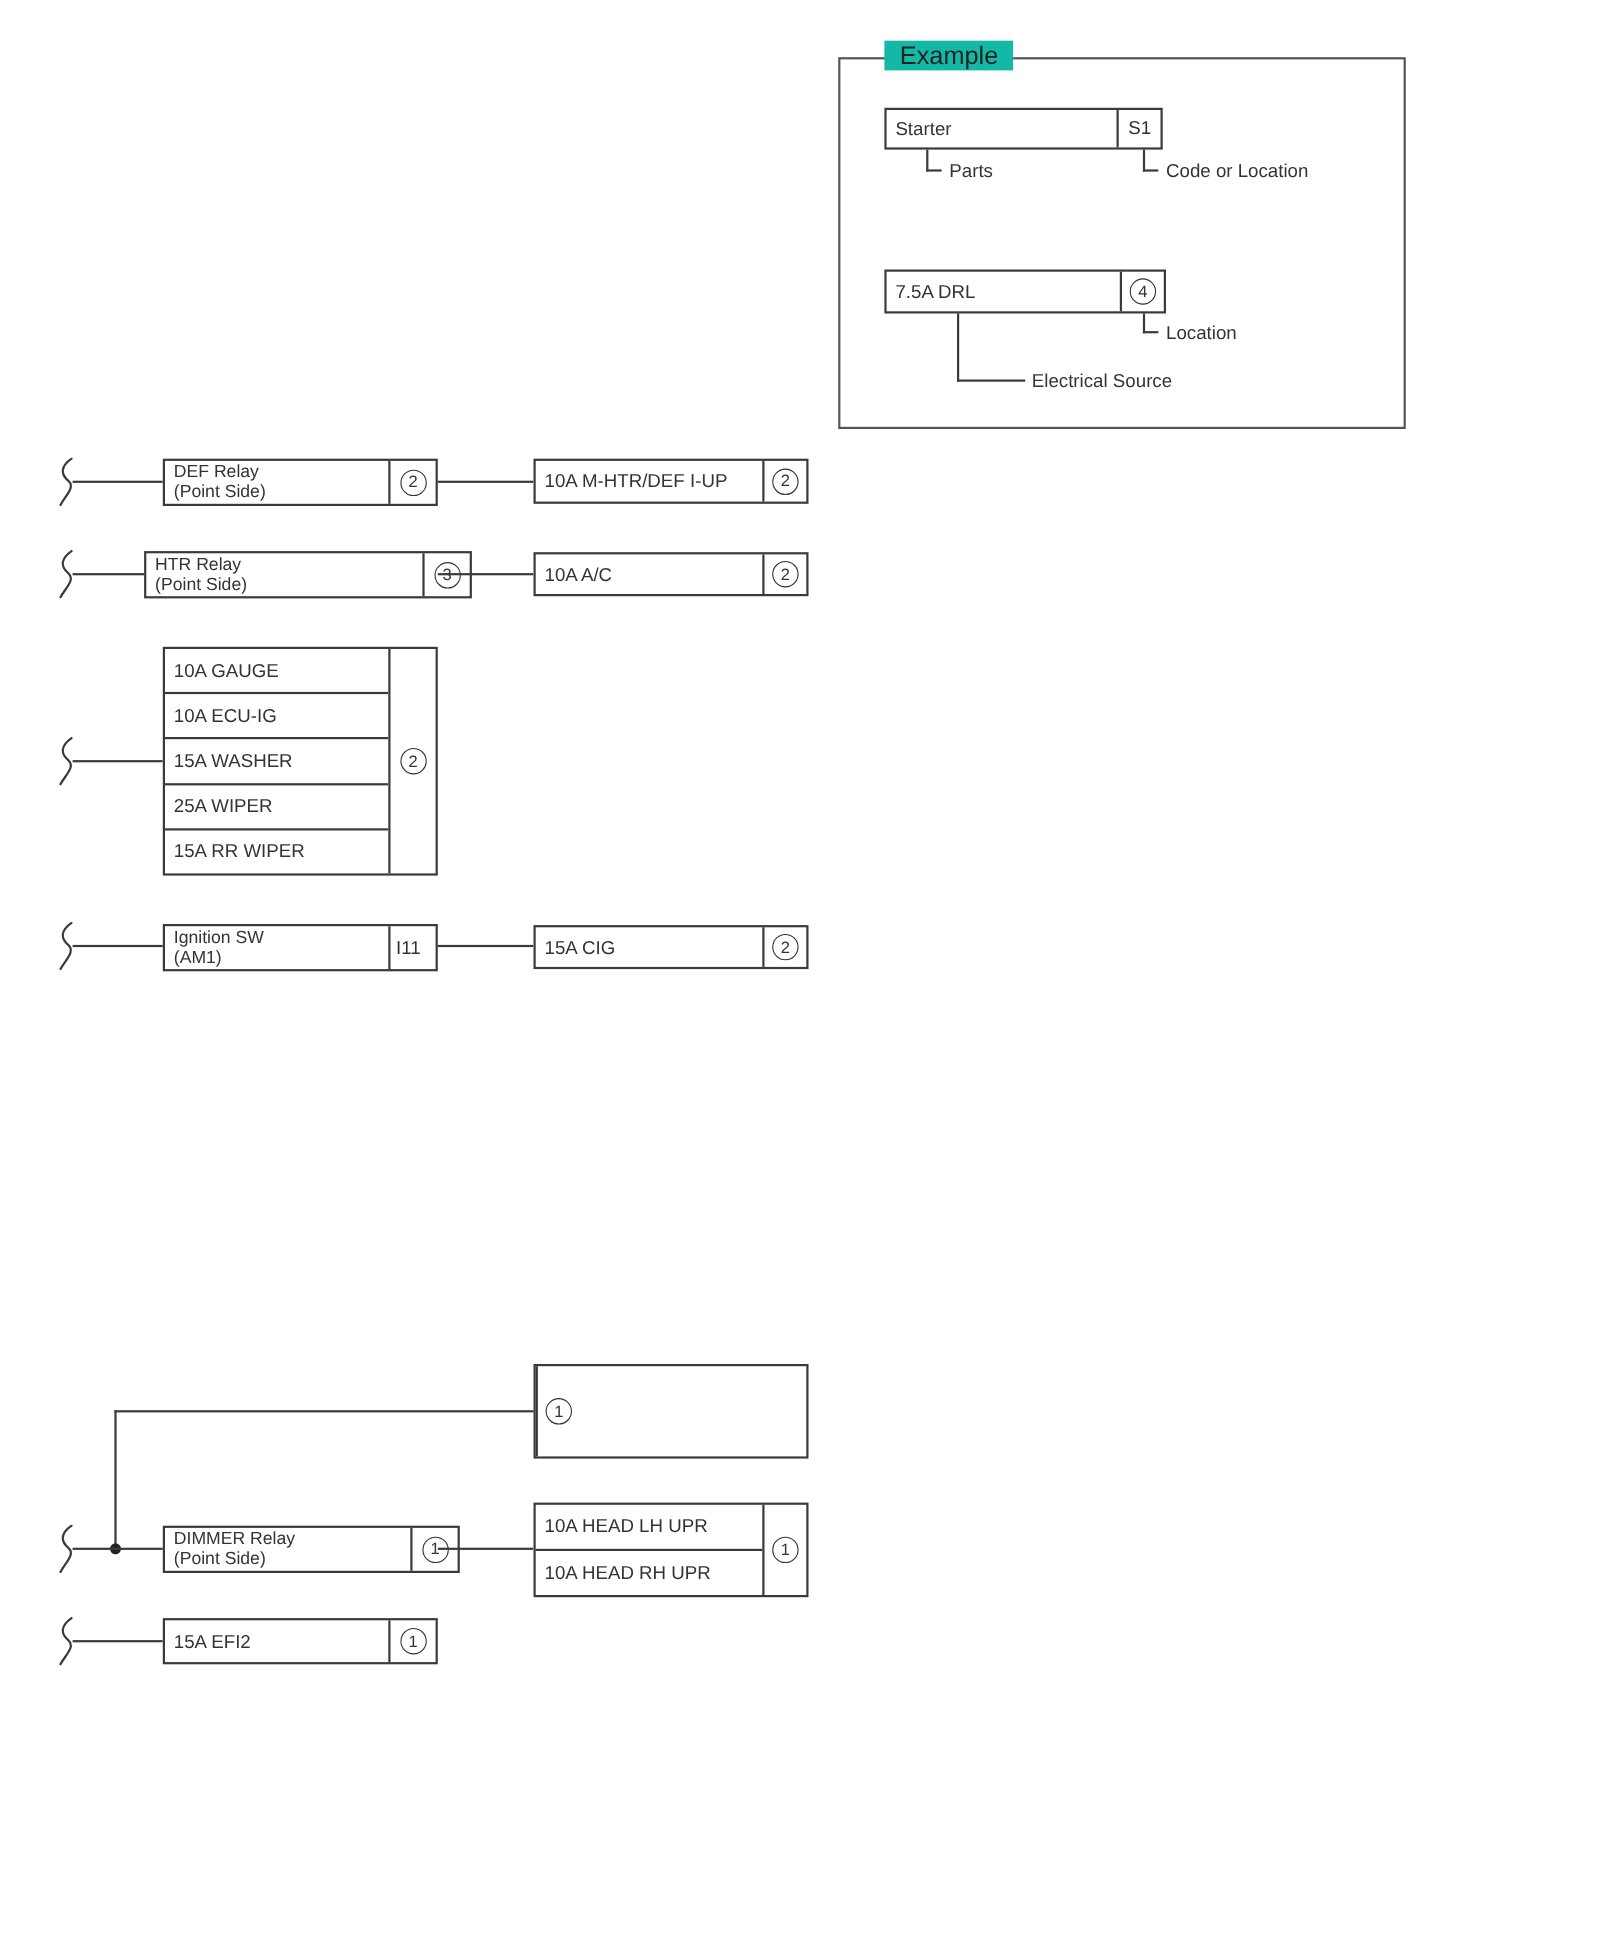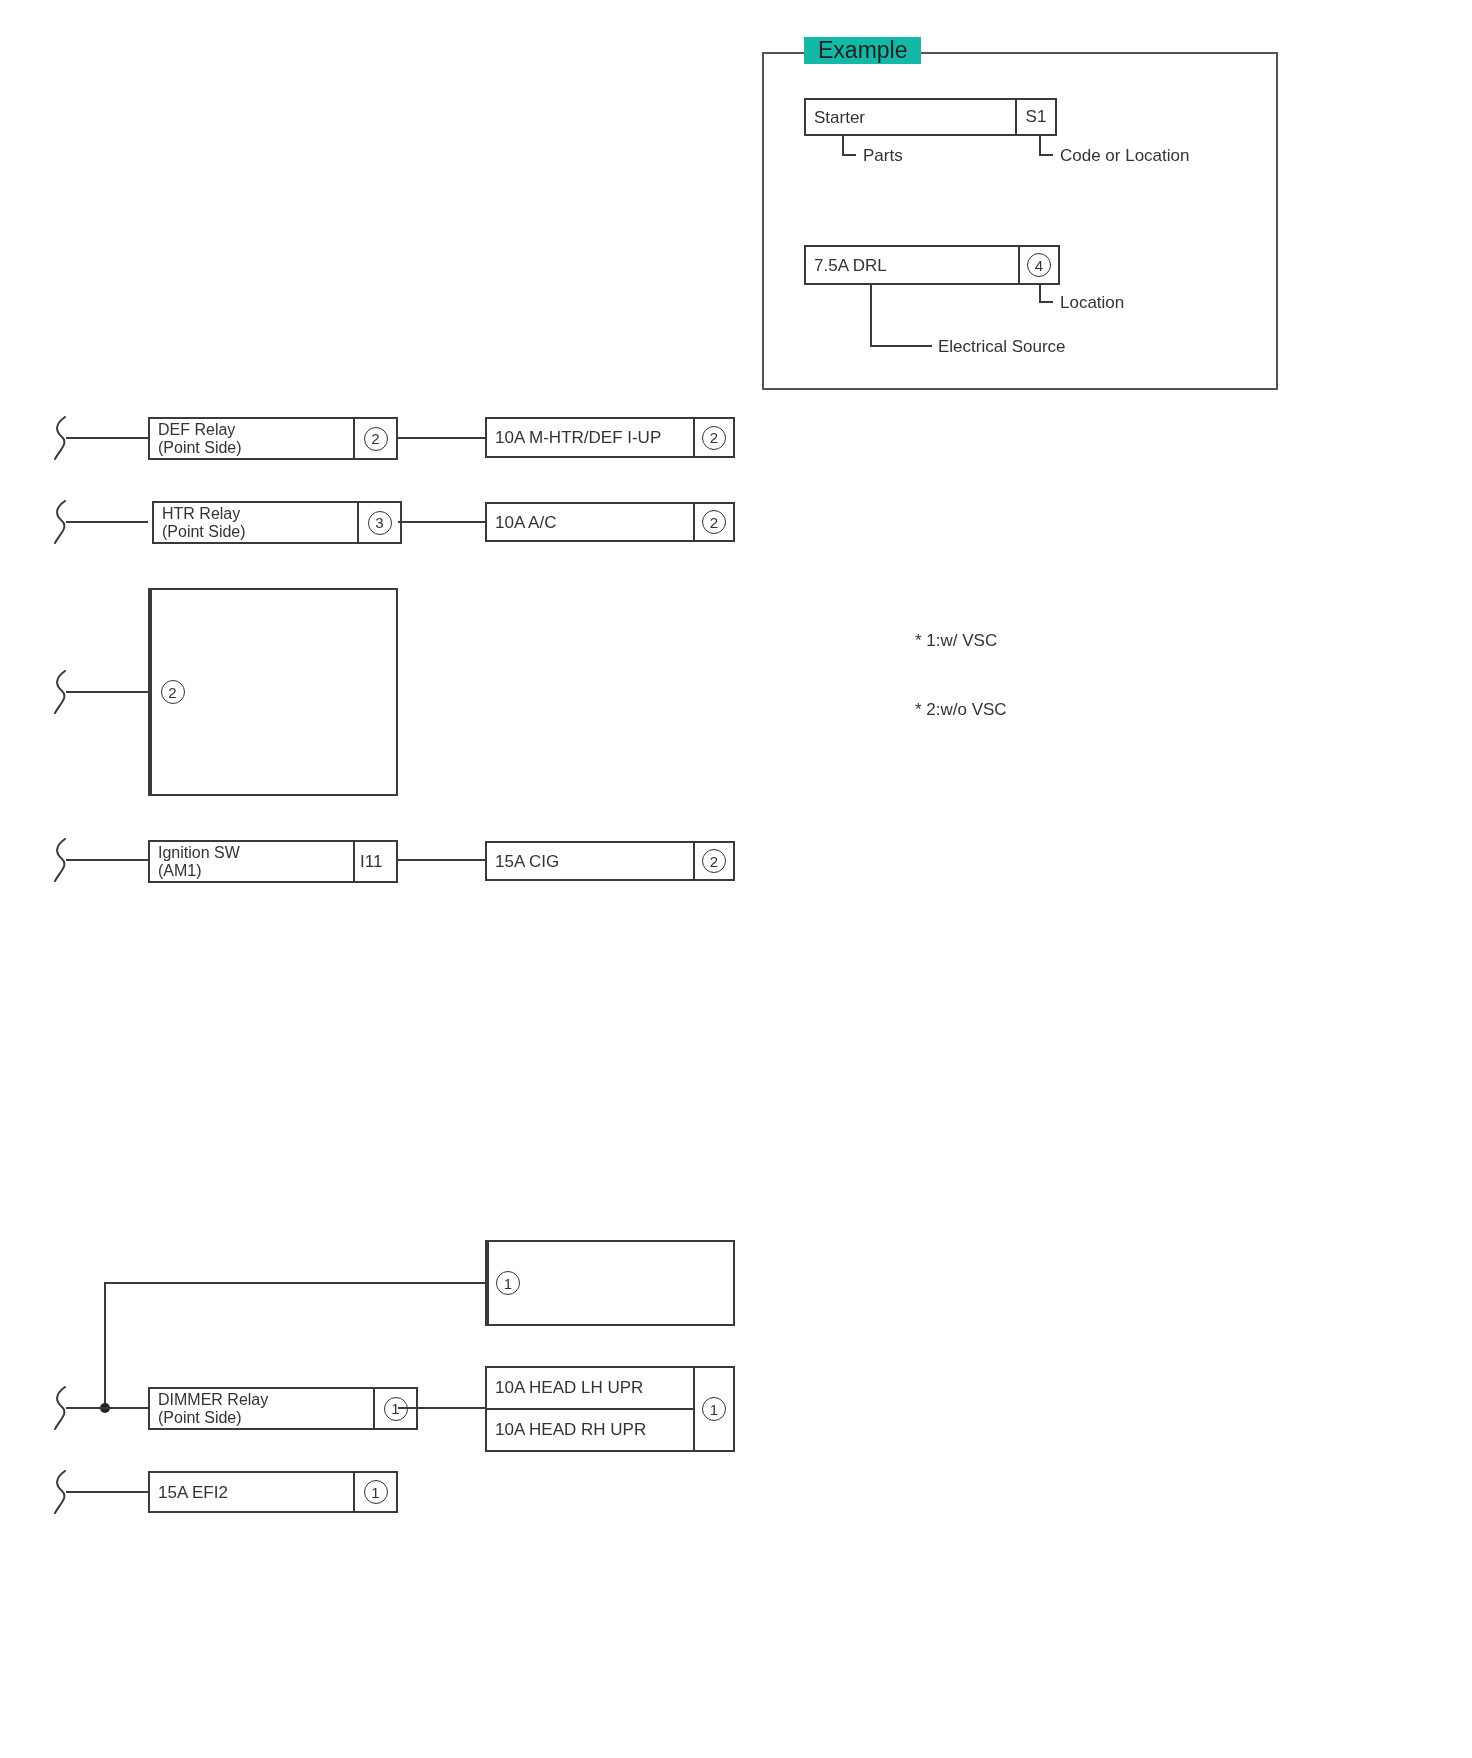--- a/index.html
+++ b/index.html
@@ -80,24 +80,20 @@
 
     <div class="vline" style="left:275px; top:231px; height:18px"></div>
     <div class="hline" style="left:275px; top:247px; width:14px"></div>
     <div class="callout-text" style="left:296px; top:239px">Location</div>
 
     <div class="vline" style="left:106px; top:231px; height:62px"></div>
     <div class="hline" style="left:106px; top:291px; width:62px"></div>
     <div class="callout-text" style="left:174px; top:283px">Electrical Source</div>
   </div>
 
-  <div class="notes" style="left:915px; top:583px">
-    <div>* 1:w/ VSC</div>
-    <div>* 2:w/o VSC</div>
-  </div>
 
   <svg class="squig" style="left:52px; top:416px" viewBox="0 0 18 44">
     <path d="M13 1 C3 8 3 15 10 21 C17 27 7 35 3 43" stroke="#3a3a3a" stroke-width="2" fill="none" stroke-linecap="round"></path>
   </svg>
   <div class="hline" style="left:66px; top:437px; width:82px"></div>
   <div class="box" style="left:148px; top:417px; width:250px; height:43px">
     <div class="box-label small">
       <span>DEF Relay</span>
       <span>(Point Side)</span>
     </div>
@@ -110,21 +106,21 @@
     <div class="box-label">10A M-HTR/DEF I-UP</div>
     <div class="box-cell" style="width:40px">
       <span class="cnum">2</span>
     </div>
   </div>
 
   <svg class="squig" style="left:52px; top:500px" viewBox="0 0 18 44">
     <path d="M13 1 C3 8 3 15 10 21 C17 27 7 35 3 43" stroke="#3a3a3a" stroke-width="2" fill="none" stroke-linecap="round"></path>
   </svg>
   <div class="hline" style="left:66px; top:521px; width:82px"></div>
-  <div class="box" style="left:152px; top:501px; width:250px; height:43px">
+  <div class="box" style="left:131px; top:501px; width:298px; height:43px">
     <div class="box-label small">
       <span>HTR Relay</span>
       <span>(Point Side)</span>
     </div>
     <div class="box-cell">
       <span class="cnum">3</span>
     </div>
   </div>
   <div class="hline" style="left:398px; top:521px; width:87px"></div>
   <div class="box" style="left:485px; top:502px; width:250px; height:40px">
@@ -132,20 +128,27 @@
     <div class="box-cell" style="width:40px">
       <span class="cnum">2</span>
     </div>
   </div>
 
   <svg class="squig" style="left:52px; top:670px" viewBox="0 0 18 44">
     <path d="M13 1 C3 8 3 15 10 21 C17 27 7 35 3 43" stroke="#3a3a3a" stroke-width="2" fill="none" stroke-linecap="round"></path>
   </svg>
   <div class="hline" style="left:66px; top:691px; width:82px"></div>
   <div class="box" style="left:148px; top:588px; width:250px; height:208px">
+    <div class="group-left">
+      <div class="group-row">10A GAUGE</div>
+      <div class="group-row">10A ECU-IG</div>
+      <div class="group-row">15A WASHER</div>
+      <div class="group-row">25A WIPER</div>
+      <div class="group-row">15A RR WIPER</div>
+    </div>
     <div class="box-cell">
       <span class="cnum">2</span>
     </div>
   </div>
 
   <svg class="squig" style="left:52px; top:838px" viewBox="0 0 18 44">
     <path d="M13 1 C3 8 3 15 10 21 C17 27 7 35 3 43" stroke="#3a3a3a" stroke-width="2" fill="none" stroke-linecap="round"></path>
   </svg>
   <div class="hline" style="left:66px; top:859px; width:82px"></div>
   <div class="box" style="left:148px; top:840px; width:250px; height:43px">

